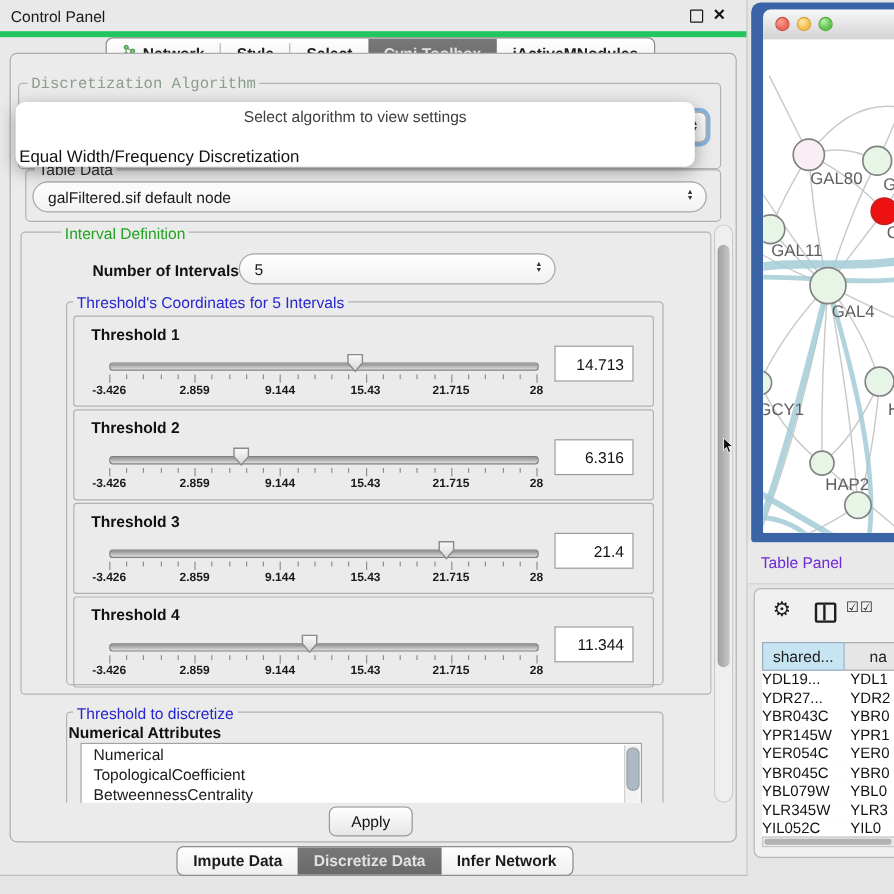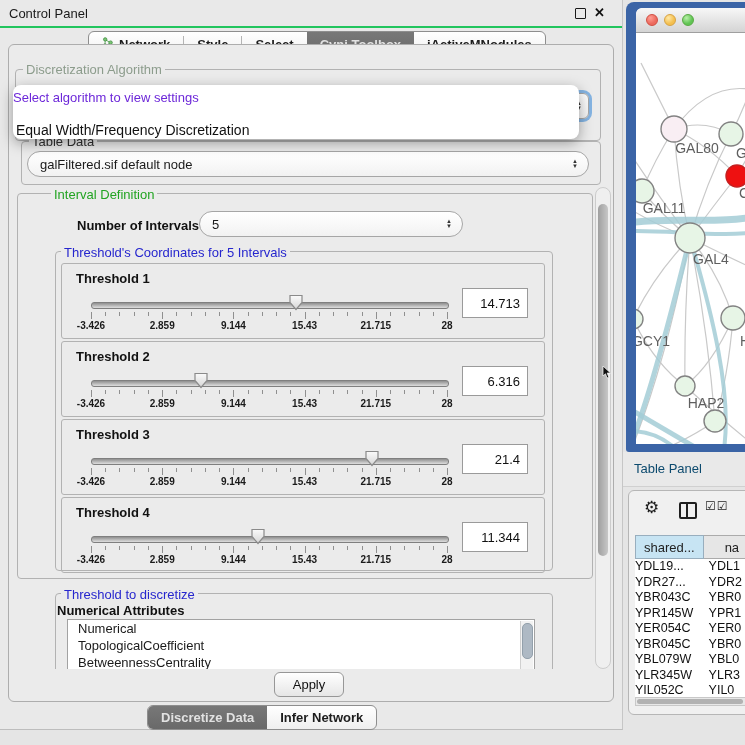--- a/index.html
+++ b/index.html
@@ -5,50 +5,50 @@
   html,body{margin:0;padding:0;}
   body{
     width:745px;height:745px;position:relative;overflow:hidden;
     background:#e5e5e5;
     font-family:"Liberation Sans",sans-serif;
     -webkit-font-smoothing:antialiased;
   }
   
   #control-panel{position:absolute;left:0;top:0;width:622px;height:729px;
     background:#e9e9e9;border-right:1px solid #c6c6c6;border-bottom:1px solid #bdbdbd;}
-  .cp-titlebar{position:absolute;left:0;top:0;width:100%;height:26px;border-bottom:2px solid #22c55e;}
+  .cp-titlebar{position:absolute;left:0;top:0;width:100%;height:26px;border-bottom:5px solid #22c55e;}
   .cp-title{position:absolute;left:9px;top:6px;font-size:13px;color:#1a1a1a;}
   .float-btn{position:absolute;left:575px;top:8px;width:9px;height:9px;border:1.6px solid #1a1a1a;border-radius:1px;}
   .close-btn{position:absolute;left:594px;top:5px;font-size:13px;font-weight:bold;color:#111;}
   
   .cp-tabs{position:absolute;left:88px;top:31px;height:25px;display:flex;align-items:stretch;
     border:1px solid #8e8e8e;border-radius:6px;overflow:hidden;background:linear-gradient(#ffffff,#efefef);}
   .tab{display:flex;align-items:center;padding:0 13px;font-size:13px;font-weight:bold;color:#1c1c1c;white-space:nowrap;}
   .tab.selected{background:linear-gradient(#787878,#696969);color:#e2e2e2;}
   .tab .net-icon{margin-right:5px;display:inline-block;}
   .tab-sep{width:1px;background:#b4b4b4;margin:4px 0;}
   
   .cp-outer{position:absolute;left:8px;top:44px;width:604px;height:656px;
     border:1px solid #adadad;border-radius:6px;background:#ebebeb;}
   .group{position:absolute;border:1px solid #b2b2b2;border-radius:4px;}
   .group-title{position:absolute;font-size:13px;background:#ebebeb;padding:0 3px;white-space:nowrap;z-index:2;}
   .t-green{color:#22a422;}
   .t-blue{color:#2626ce;}
-  .t-dim{color:#8c9c8c;}
+  .t-dim{color:#8c9c8c;font-family:Liberation Mono, monospace;}
   .t-dark{color:#303030;}
   
   .combo{position:absolute;background:linear-gradient(#ffffff,#f2f2f2);border:1px solid #a6a6a6;
     border-radius:13px;font-size:13px;color:#1a1a1a;display:flex;align-items:center;padding:0 0 0 12px;box-sizing:border-box;}
   .stepper{position:absolute;right:10px;top:50%;transform:translateY(-50%);display:flex;flex-direction:column;
     font-size:6px;line-height:5px;color:#333;}
   .focus-ring{box-shadow:0 0 0 3px #85b4e2;}
   
   .algo-popup{position:absolute;left:4px;top:40px;width:566px;height:54px;background:#ffffff;
     border-radius:8px;box-shadow:0 4px 14px rgba(0,0,0,0.35);z-index:10;}
-  .popup-hint{position:absolute;left:0;top:5px;width:100%;font-size:13px;color:#6d28d9;}
+  .popup-hint{position:absolute;left:0;top:5px;width:100%;text-align:center;font-size:13px;color:#404040;}
   .popup-item{position:absolute;left:3px;font-size:14px;color:#111;white-space:nowrap;}
   .popup-item.bold{font-weight:bold;}
   
   .scrollport{position:absolute;left:6px;top:142px;width:578px;height:482px;overflow:hidden;}
   
   .threshold-stack{position:absolute;left:6px;top:12px;width:484px;}
   .threshold-box{position:relative;width:482px;height:74px;border:1px solid #b2b2b2;border-radius:3px;margin-bottom:2px;}
   .th-label{position:absolute;left:14px;top:7px;font-size:13px;font-weight:bold;color:#111;}
   .track{position:absolute;left:29px;top:38px;width:356px;height:5px;border:1px solid #7f7f7f;border-radius:3px;
     background:linear-gradient(#8f8f8f,#dedede);}
@@ -82,21 +82,21 @@
   .nw-titlebar{height:24px;background:linear-gradient(#f7f7f7,#d4d4d4);border-bottom:1px solid #9f9f9f;
     border-radius:6px 0 0 0;position:relative;}
   .traffic{position:absolute;top:6px;width:12px;height:12px;border-radius:50%;box-sizing:border-box;}
   .tl-red{left:10px;background:radial-gradient(circle at 35% 30%,#ff9d92,#ec6a5e 60%);border:1px solid #d04e42;}
   .tl-yellow{left:28px;background:radial-gradient(circle at 35% 30%,#ffe9a8,#f4bf4f 60%);border:1px solid #d6a243;}
   .tl-green{left:46px;background:radial-gradient(circle at 35% 30%,#b8f0a8,#61c454 60%);border:1px solid #58a942;}
   .nw-canvas{position:relative;width:130px;height:412px;background:#ffffff;}
   
   #table-panel-strip{position:absolute;left:623px;top:452px;width:122px;height:34px;background:#e9e9e9;
     border-bottom:1px solid #d0d0d0;}
-  .tp-title{position:absolute;left:11px;top:9px;font-size:13px;color:#0c4a6e;}
+  .tp-title{position:absolute;left:11px;top:9px;font-size:13px;color:#6d28d9;}
   #table-panel{position:absolute;left:628px;top:490px;width:135px;height:223px;background:#f0f0f0;
     border:1px solid #b6b6b6;border-radius:6px;}
   .tp-gear{position:absolute;left:15px;top:6px;font-size:17px;color:#1f1f1f;}
   .tp-cols{position:absolute;left:50px;top:11px;width:14px;height:13px;border:2px solid #1f1f1f;border-radius:2px;}
   .tp-cols::after{content:"";position:absolute;left:5px;top:0;width:2px;height:13px;background:#1f1f1f;}
   .tp-checks{position:absolute;left:76px;top:8px;font-size:12px;color:#222;letter-spacing:1px;}
   .tp-table{position:absolute;left:6px;top:44px;width:126px;height:163px;overflow:hidden;}
   .tp-header{display:flex;height:24px;}
   .tp-hcell{box-sizing:border-box;font-size:13px;color:#222;display:flex;align-items:center;justify-content:center;}
   .tp-hcell.c1{width:72px;background:#c7e4f3;border:1px solid #98aebe;}
@@ -415,20 +415,23 @@
     </div>
 
     <div class="cp-scrollbar">
       <div class="cp-thumb"></div>
     </div>
 
     <div class="apply-btn">Apply</div>
   </div>
 
   <div class="bottom-tabs">
+    <div class="tab">
+      <span>Impute Data</span>
+    </div>
     <div class="tab selected">
       <span>Discretize Data</span>
     </div>
     <div class="tab">
       <span>Infer Network</span>
     </div>
   </div>
 </div>
 
 <div id="network-window">

